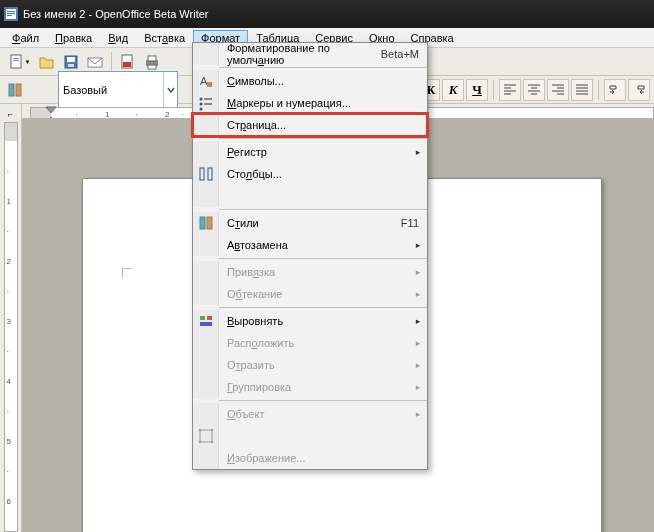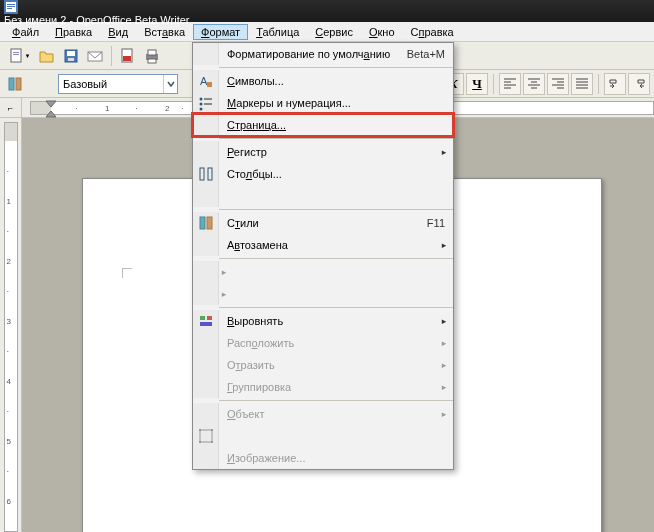--- a/index.html
+++ b/index.html
@@ -1,35 +1,35 @@
 <!DOCTYPE html>
 <html><head>
 <meta charset="utf-8">
 <style>
 * { margin: 0; padding: 0; box-sizing: border-box; font-family: Tahoma, Arial, sans-serif; font-size: 11px; }
 body { background: #fff; overflow: hidden; }
 .window { width: 654px; height: 532px; background: #e8e8e8; position: relative; }
 
 
-.titlebar { height: 22px; background: linear-gradient(#2b2b2b, #1a1a1a); display: flex; align-items: flex-start; padding-left: 4px; flex-direction: column; }
+.titlebar { height: 28px; background: linear-gradient(#2b2b2b, #1a1a1a); display: flex; align-items: center; padding-left: 4px; }
 .titlebar .icon { width: 14px; height: 14px; margin-right: 5px; display:flex; align-items:center; justify-content:center; }
 .titlebar .title { color: #fff; font-size: 11px; }
 
 
 .menubar { height: 20px; background: #f0f0f0; border-bottom: 1px solid #ccc; display: flex; align-items: center; padding: 0 4px; }
 .menubar .m { padding: 2px 8px; cursor: default; }
 .menubar .m.active { background: #cde6f7; border: 1px solid #6a9ed0; padding: 1px 7px; }
 .menubar .m u { text-decoration: underline; }
 
 
 .toolbar { height: 28px; background: #ecebe4; border-bottom: 1px solid #c7c3b8; display: flex; align-items: center; padding: 0 4px; gap: 2px; }
 .tbtn { width: 22px; height: 22px; display: flex; align-items: center; justify-content: center; border: 1px solid transparent; }
 .tbtn.drop { width: 30px; }
 .tsep { width: 1px; height: 20px; background: #c7c3b8; margin: 0 3px; }
-.combo { height: 20px; border: 1px solid #7a9ac0; background: #fff; display: flex; align-items: center; padding: 0 4px; position: relative; }
+.combo { height: 37px; border: 1px solid #7a9ac0; background: #fff; display: flex; align-items: center; padding: 0 4px; position: relative; }
 .combo.style { width: 120px; margin-left: 30px; }
 .combo .arrow { position: absolute; right: 0; width: 14px; height: 100%; border-left: 1px solid #bcd; display:flex; align-items:center; justify-content:center; }
 .fmtbtn { width: 22px; height: 22px; border: 1px solid #c7c3b8; background: #f5f3ec; display: flex; align-items: center; justify-content: center; font-family: 'Times New Roman', serif; font-size: 13px; font-weight: bold; }
 .alignbtn { width: 22px; height: 22px; border: 1px solid #c7c3b8; background: #f5f3ec; display: flex; align-items: center; justify-content: center; }
 
 
 .rulerbar { height: 20px; background: #ecebe4; display: flex; align-items: center; border-bottom: 1px solid #c7c3b8; }
 .corner { width: 22px; height: 20px; border-right: 1px solid #c7c3b8; display:flex; align-items:center; justify-content:center; font-size:9px; }
 .ruler { flex: 1; height: 14px; background: #fff; border: 1px solid #aaa; position: relative; margin-left: 8px; }
 .ruler .part { position:absolute; top:0; bottom:0; background:#d9d8d1; }
@@ -40,29 +40,29 @@
 .vruler { width: 22px; background: #ecebe4; border-right: 1px solid #c7c3b8; display:flex; flex-direction:column; align-items:center; padding-top:4px; }
 .vruler .vscale { width:14px; flex:1; background:#fff; border:1px solid #aaa; position:relative; }
 .vruler .vscale .gray { position:absolute; left:0; right:0; background:#d9d8d1; }
 .vruler .vtick { position:absolute; left:2px; font-size:8px; color:#555; }
 .page-container { flex:1; position: relative; overflow:hidden; }
 .page { position:absolute; left:60px; top:60px; width:520px; height:700px; background:#fff; border:1px solid #888; box-shadow: 2px 2px 4px rgba(0,0,0,0.3); }
 .margin-corner { position:absolute; width:10px; height:10px; }
 .margin-corner.tl { left:100px; top:150px; border-left:1px solid #bbb; border-top:1px solid #bbb; }
 
 
-.dropdown { position: absolute; left: 192px; top: 42px; width: 262px; background: #f2f2f2; border: 1px solid #8a8a8a; box-shadow: 3px 3px 6px rgba(0,0,0,0.3); z-index: 100; }
+.dropdown { position: absolute; left: 192px; top: 42px; width: 236px; background: #f2f2f2; border: 1px solid #8a8a8a; box-shadow: 3px 3px 6px rgba(0,0,0,0.3); z-index: 100; }
 .ddrow { height: 22px; display: flex; align-items: center; position: relative; cursor: default; }
 .ddrow .iconcol { width: 26px; height: 100%; display: flex; align-items: center; justify-content: center; border-right: 1px solid #dadada; background:#ebebeb; }
 .ddrow .label { flex: 1; padding-left: 8px; }
 .ddrow .shortcut { padding-right: 8px; color: #333; }
 .ddrow .sub { width: 14px; text-align:center; font-size:9px; color:#333; padding-right:4px; }
 .ddrow.disabled .label, .ddrow.disabled .shortcut, .ddrow.disabled .sub { color: #9a9a9a; }
 .ddsep { height: 1px; background: #c7c3b8; margin: 2px 0 2px 26px; }
-.ddrow.highlight { outline: 3px solid #d83c2e; outline-offset: -1px; text-decoration: underline; }
+.ddrow.highlight { outline: 3px solid #d83c2e; outline-offset: -1px; }
 .ddrow u { text-decoration: underline; }
 
 svg { display:block; }
 </style>
 </head>
 <body>
 
 <div class="window">
 
   <div class="titlebar">
@@ -288,24 +288,26 @@
         <span class="shortcut">F11</span>
       </div>
       <div class="ddrow">
         <span class="iconcol"></span>
         <span class="label">А<u>в</u>тозамена</span>
         <span class="sub">▸</span>
       </div>
       <div class="ddsep"></div>
       <div class="ddrow disabled">
         <span class="iconcol"></span>
-        <span class="sub">▸</span>
-      </div>
-      <div class="ddrow disabled">
-        <span class="iconcol"></span>
+        <span class="label">Прив<u>я</u>зка</span>
+        <span class="sub">▸</span>
+      </div>
+      <div class="ddrow disabled">
+        <span class="iconcol"></span>
+        <span class="label">О<u>б</u>текание</span>
         <span class="sub">▸</span>
       </div>
       <div class="ddsep"></div>
       <div class="ddrow">
         <span class="iconcol">
           <svg width="16" height="16">
             <rect x="2" y="3" width="5" height="4" fill="#5a5"></rect>
             <rect x="9" y="3" width="5" height="4" fill="#c55"></rect>
             <rect x="2" y="9" width="12" height="4" fill="#55c"></rect>
           </svg>

